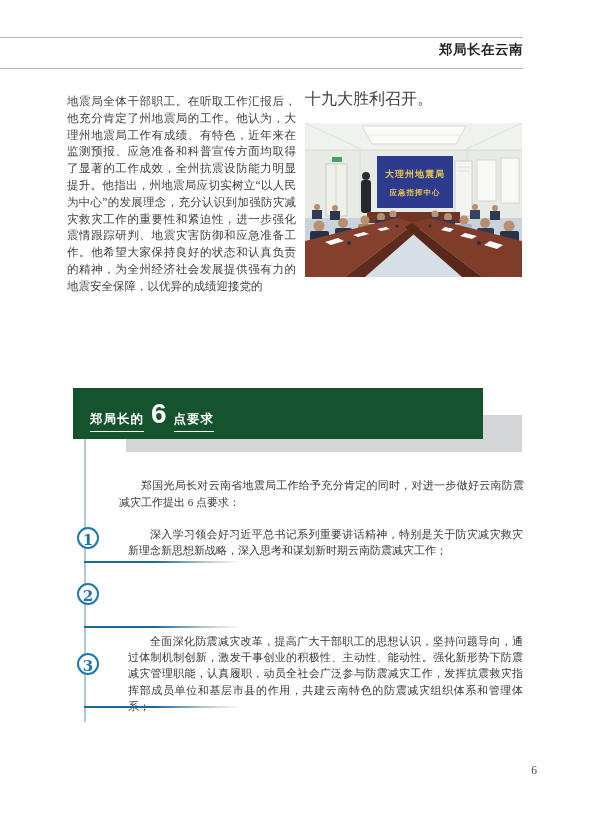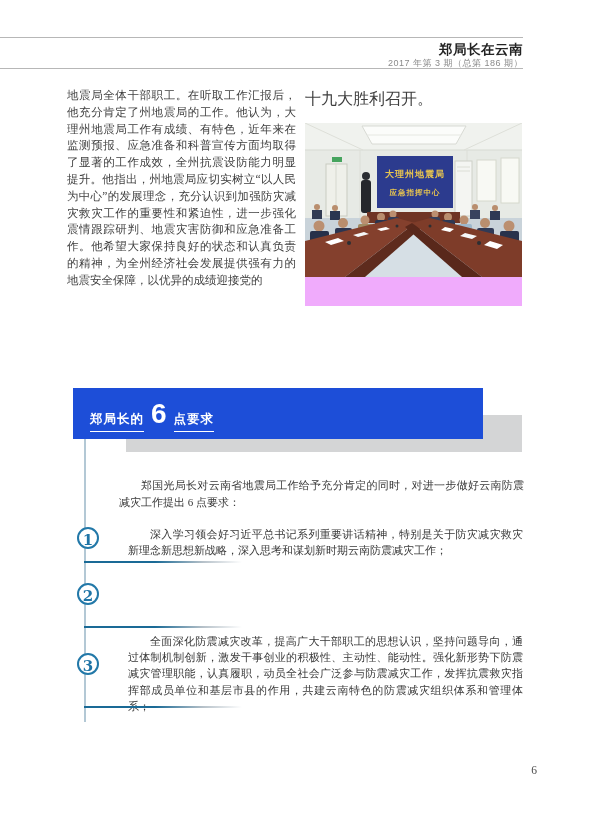--- a/index.html
+++ b/index.html
@@ -17,44 +17,44 @@
     position:absolute; left:0; top:41px; width:523px; text-align:right;
     font-family:"Liberation Sans","DejaVu Sans",sans-serif;
     font-weight:bold; font-size:13.5px; letter-spacing:0.5px; color:#232323;
   }
   .hdr-issue {
     position:absolute; left:0; top:57px; width:523px; text-align:right;
     font-family:"Liberation Sans","DejaVu Sans",sans-serif;
     font-size:9px; color:#8b8b8b; letter-spacing:0.5px;
   }
   .col-left {
-    position:absolute; left:67px; top:87px; width:229px;
+    position:absolute; left:67px; top:93px; width:229px;
     font-size:11.5px; line-height:16.8px; text-align:justify; color:#3e3e3e;
   }
   .col-right {
     position:absolute; left:305px; top:91px; width:218px;
     font-size:16px; line-height:16.8px; text-align:justify; color:#3e3e3e;
   }
   .photo {
-    position:absolute; left:305px; top:123px; width:217px; height:183px;
-    background:#f0abfc; overflow:hidden;
+    position:absolute; left:305px; top:123px; width:217px; height:154px;
+    background:#fde047; overflow:hidden;
   }
   .photo svg { display:block; }
   .photo-caption {
     position:absolute; left:305px; top:283px; width:217px; text-align:center;
     font-family:"Liberation Sans","DejaVu Sans",sans-serif;
     font-weight:bold; font-size:10.5px; color:#333333; letter-spacing:0.5px;
   }
   .banner-shadow {
     position:absolute; left:126px; top:415px; width:396px; height:37px;
     background:#d4d5d6;
   }
   .banner {
     position:absolute; left:73px; top:388px; width:410px; height:51px;
-    background:#1d4ed8;
+    background:#14532d;
     font-family:"Liberation Sans","DejaVu Sans",sans-serif;
     color:#ffffff; padding-left:17px; line-height:51px; white-space:nowrap;
   }
   .banner .seg {
     font-size:12.5px; font-weight:bold; letter-spacing:1px;
     border-bottom:1px solid #ffffff; padding-bottom:5px;
   }
   .banner .big-num {
     font-size:28px; font-weight:bold; margin:0 7px; letter-spacing:0;
   }
@@ -96,21 +96,20 @@
     font-size:11.5px; color:#4a4a4a;
   }
 </style>
 </head>
 <body>
 
 <div class="page">
 
   <div class="hdr-rule top"></div>
   <div class="hdr-title">郑局长在云南</div>
-  <div class="hdr-issue">2017 年第 3 期（总第 186 期）</div>
   <div class="hdr-rule bottom"></div>
 
   <div class="col-left">地震局全体干部职工。在听取工作汇报后，他充分肯定了州地震局的工作。他认为，大理州地震局工作有成绩、有特色，近年来在监测预报、应急准备和科普宣传方面均取得了显著的工作成效，全州抗震设防能力明显提升。他指出，州地震局应切实树立“以人民为中心”的发展理念，充分认识到加强防灾减灾救灾工作的重要性和紧迫性，进一步强化震情跟踪研判、地震灾害防御和应急准备工作。他希望大家保持良好的状态和认真负责的精神，为全州经济社会发展提供强有力的地震安全保障，以优异的成绩迎接党的</div>
   <div class="col-right">十九大胜利召开。</div>
 
   <div class="photo">
     <svg width="217" height="154" viewBox="0 0 217 154" xmlns="http://www.w3.org/2000/svg">
 
       <rect x="0" y="0" width="217" height="154" fill="#e7eae5"></rect>
       <rect x="0" y="0" width="217" height="27" fill="#f0f2ee"></rect>

